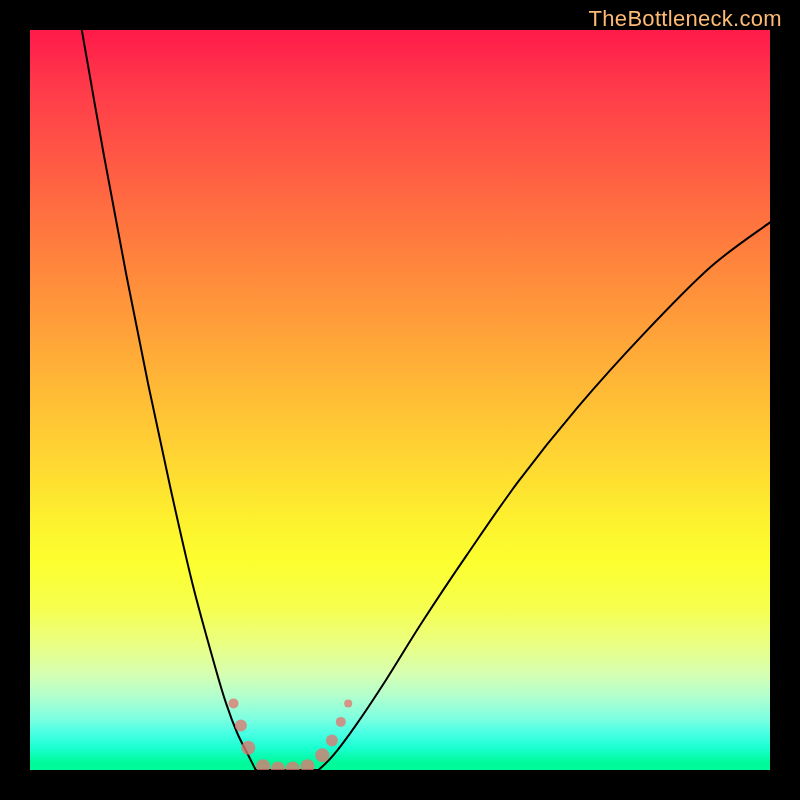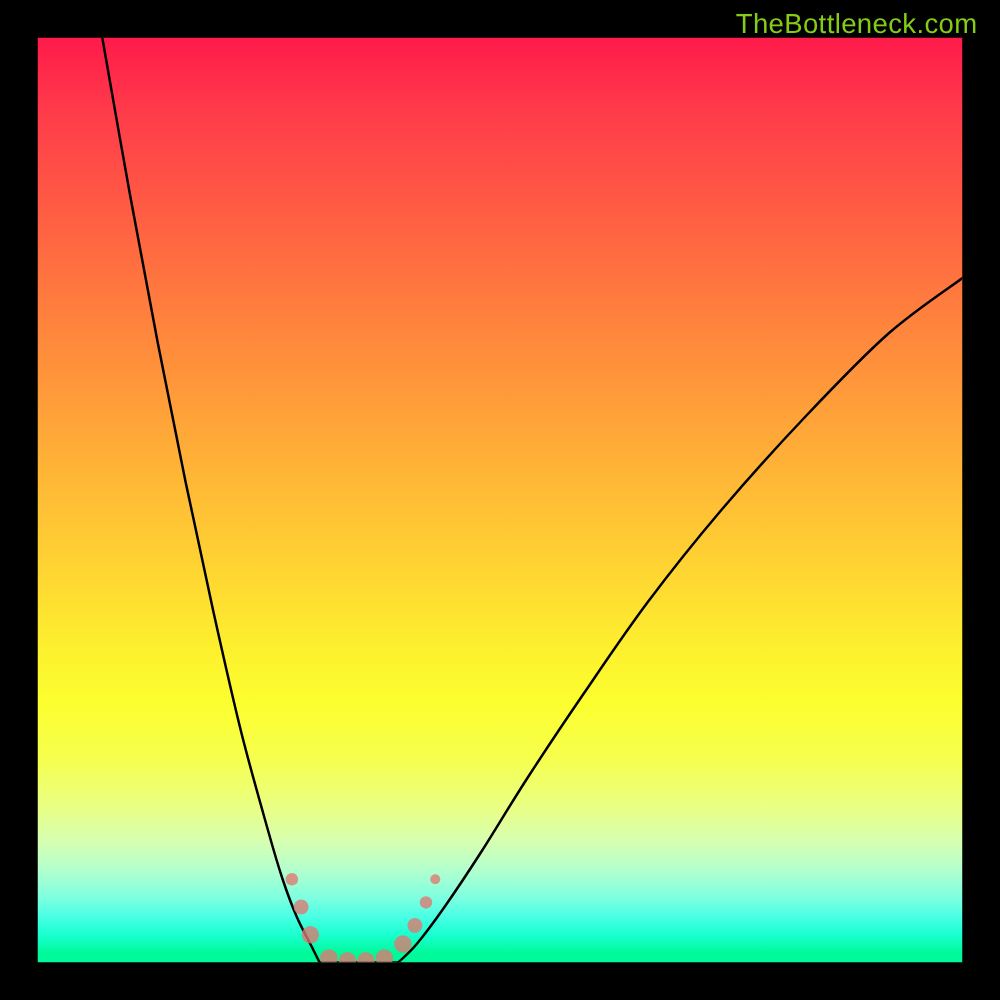--- a/index.html
+++ b/index.html
@@ -8,21 +8,21 @@
     width: 800px;
     height: 800px;
     background: #000;
     position: relative;
     font-family: Arial, sans-serif;
   }
   .watermark {
     position: absolute;
     top: 6px;
     right: 18px;
-    color: #84cc16;
+    color: #fdba74;
     font-size: 22px;
     font-weight: 400;
     letter-spacing: 0.3px;
     z-index: 10;
     text-align: right;
   }
   .plot-frame {
     position: absolute;
     left: 30px;
     top: 30px;

